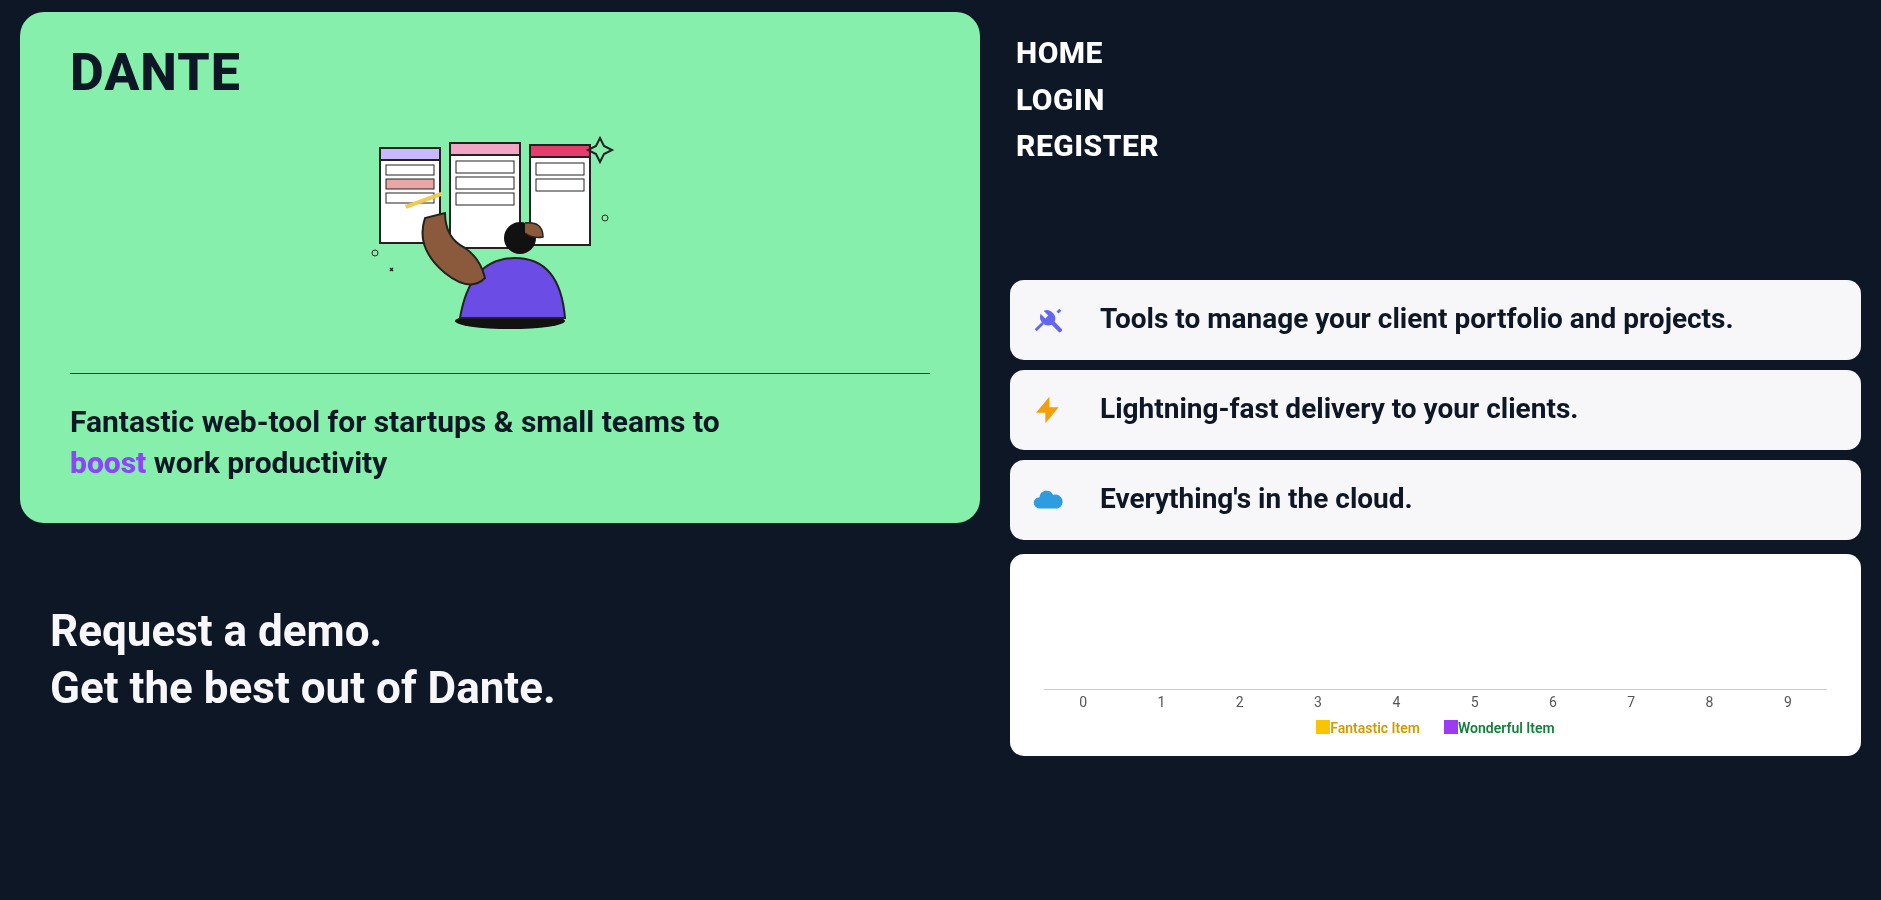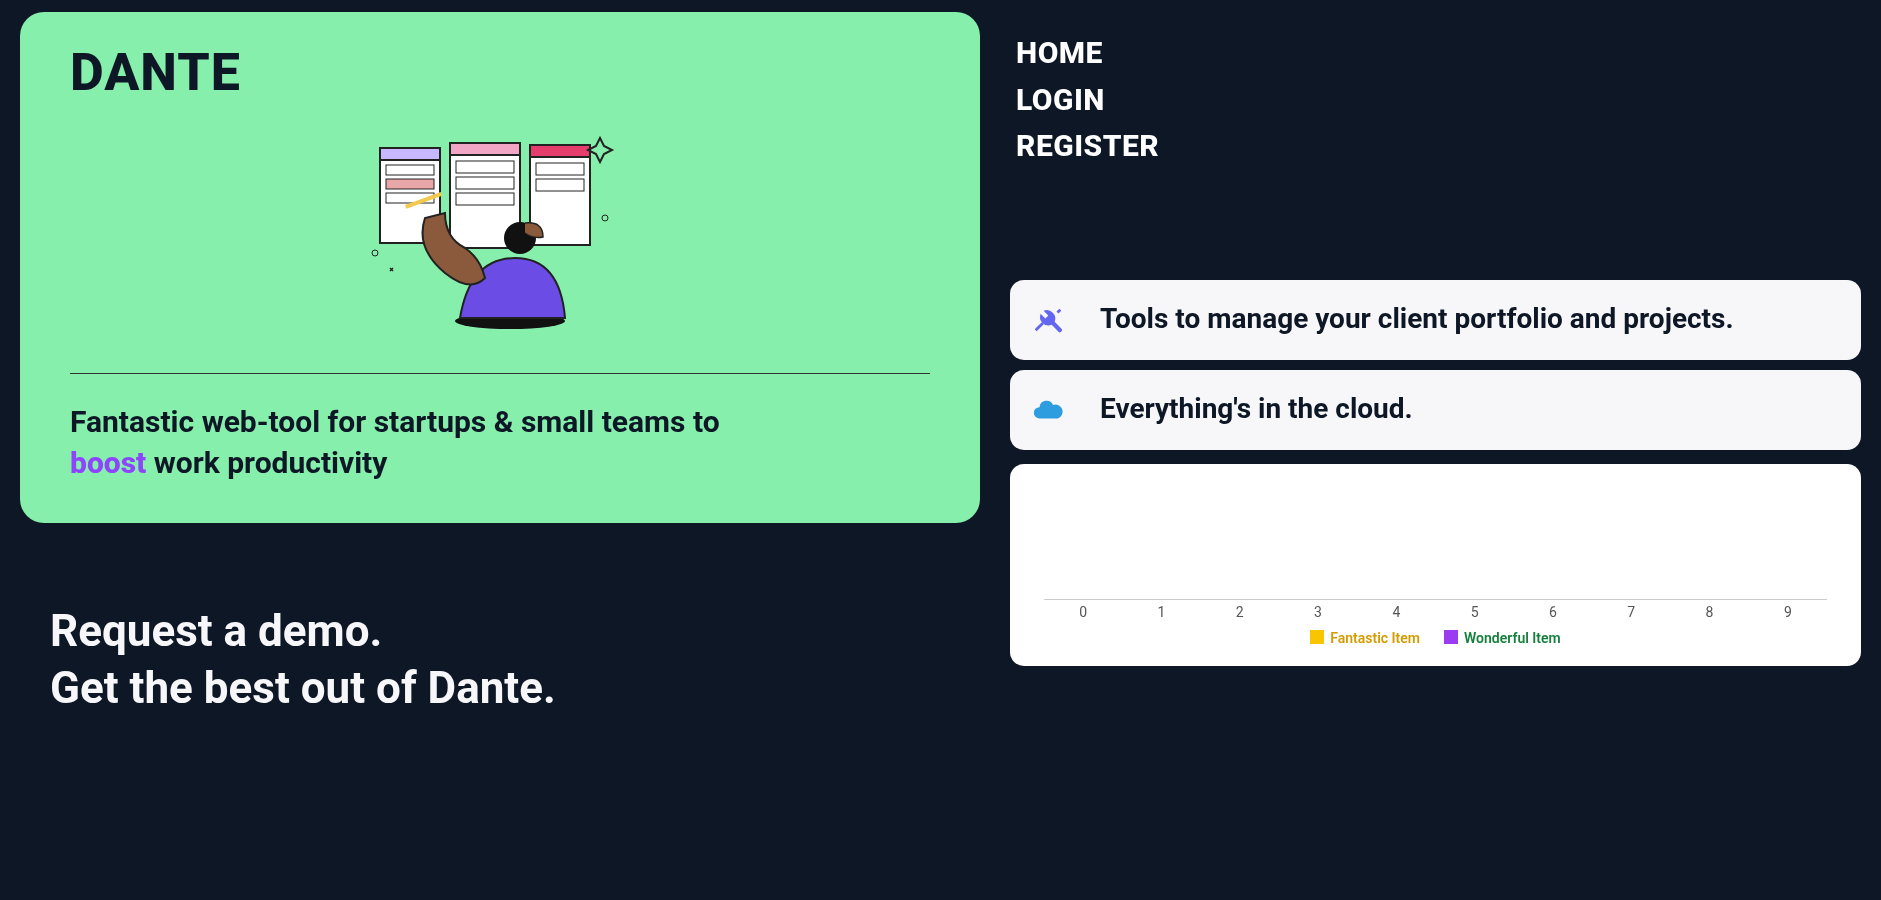--- a/index.html
+++ b/index.html
@@ -149,21 +149,21 @@
     font-size: 14px;
     color: #555;
   }
   .legend {
     display: flex;
     justify-content: center;
     gap: 24px;
     margin-top: 10px;
     font-size: 14px;
   }
-  .legend-item { display: flex; align-items: flex-start; gap: 6px; }
+  .legend-item { display: flex; align-items: flex-start; gap: 0; }
   .swatch { width: 14px; height: 14px; }
   .swatch.a { background: #f7c600; }
   .swatch.b { background: #9b3cf0; }
   .legend-a { color: #d49b00; font-weight:600;}
   .legend-b { color: #15803d; font-weight:600;}
 </style>
 </head>
 <body>
 
 <div class="page">
@@ -224,20 +224,28 @@
 
     <div class="feature-card">
       <span class="feature-icon">
         <svg viewBox="0 0 24 24" width="34" height="34" fill="#6366f1">
             <path d="M21.7 18.3l-5-5a6 6 0 0 0-7.8-7.8l3.3 3.3-2.1 2.1L6.8 7.6a6 6 0 0 0 7.8 7.8l5 5a1 1 0 0 0 1.4 0l.7-.7a1 1 0 0 0 0-1.4zM4 20l5-5-1.4-1.4-5 5L4 20zm16-16l-2 2 1.4 1.4 2-2L20 4z"></path>
           </svg>
       </span>
       <span class="feature-text">Tools to manage your client portfolio and projects.</span>
     </div>
 
+    <div class="feature-card">
+      <span class="feature-icon">
+        <svg viewBox="0 0 24 24" width="32" height="32" fill="#f59e0b">
+            <path d="M13 2L3 14h7v8l10-12h-7z"></path>
+          </svg>
+      </span>
+      <span class="feature-text">Lightning-fast delivery to your clients.</span>
+    </div>
 
     <div class="feature-card">
       <span class="feature-icon">
         <svg viewBox="0 0 24 24" width="34" height="34" fill="#2e9de0">
             <path d="M19 18H6a4 4 0 0 1 0-8 5 5 0 0 1 9.6-1.5A4.5 4.5 0 0 1 19 18z"></path>
           </svg>
       </span>
       <span class="feature-text">Everything's in the cloud.</span>
     </div>
 

